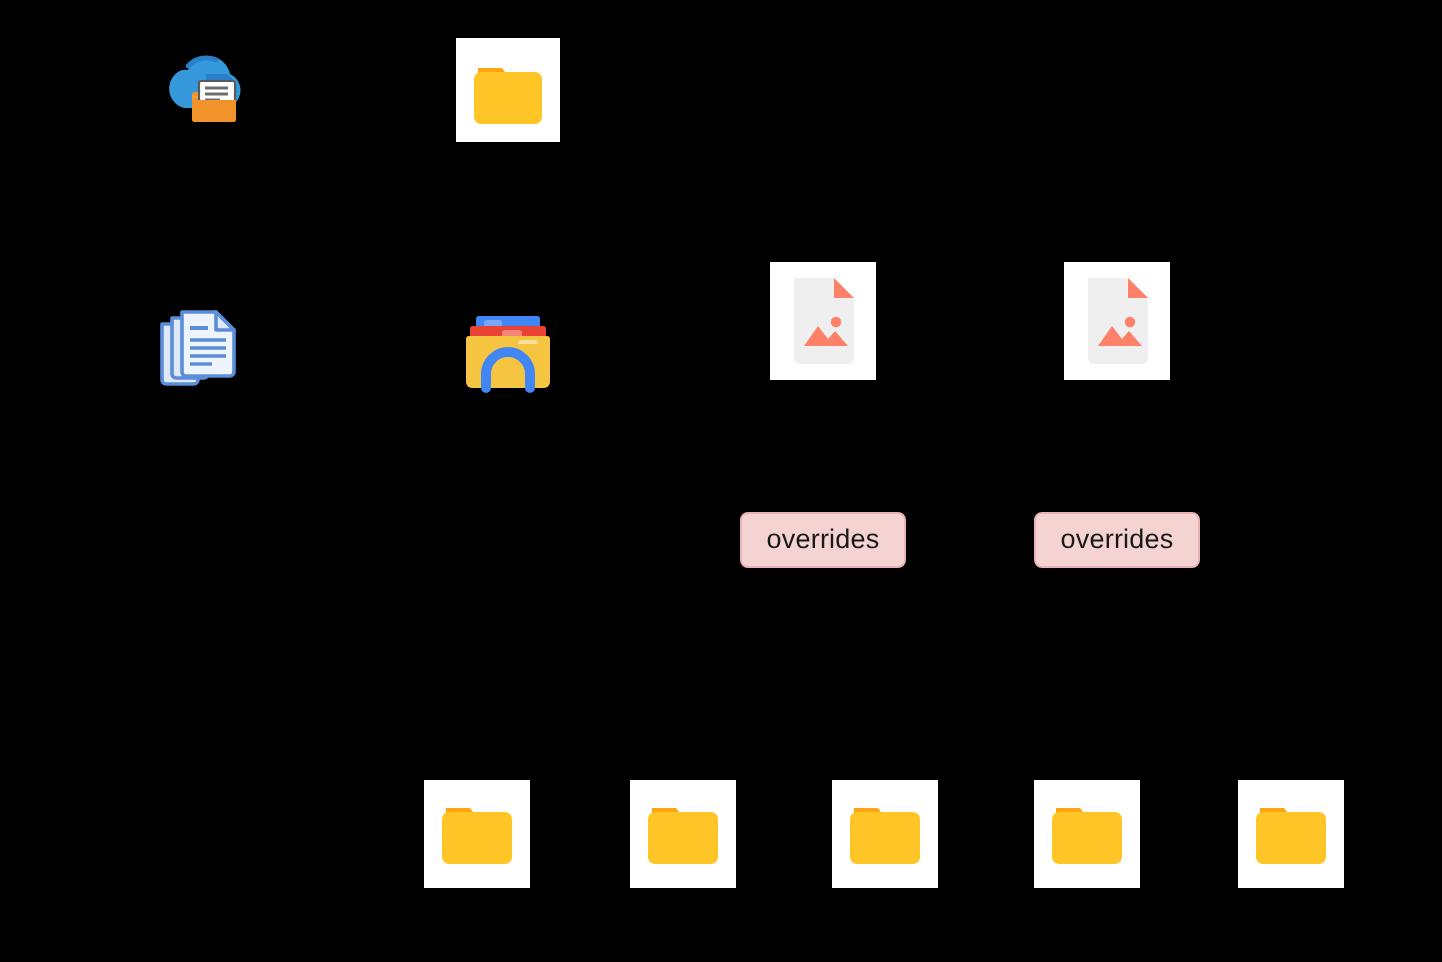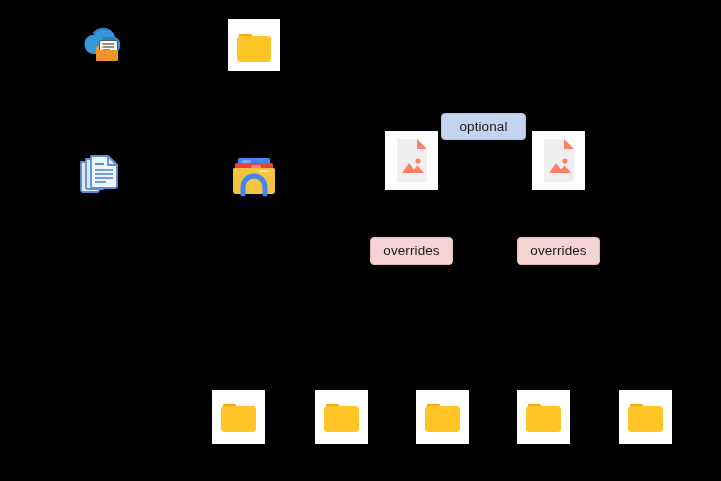--- a/index.html
+++ b/index.html
@@ -40,20 +40,21 @@
     white-space: nowrap;
     letter-spacing: 0.1px;
   }
   .badge-optional {
     background: #c2d4f0;
     border: 1px solid #aac2e6;
   }
   .badge-overrides {
     background: #f6d3d3;
     border: 1px solid #e8b4b4;
+    margin-top: 19px;
   }
   svg { display: block; }
 </style>
 </head>
 <body>
 
 <div id="canvas">
 
   <div class="node" style="left:77px; top:20px; width:52px; height:52px;">
     <svg width="52" height="52" viewBox="0 0 52 52">
@@ -153,19 +154,18 @@
     </svg>
   </div>
 
   <div class="node tile" style="left:619px; top:390px; width:53px; height:54px;">
     <svg width="53" height="54" viewBox="0 0 53 54">
       <path d="M11 14 h12 l3 4 h-15 z" fill="#ffa513"></path>
       <rect x="9" y="16" width="35" height="26" rx="3.5" fill="#ffc527"></rect>
     </svg>
   </div>
 
-  <div class="badge badge-optional" style="left:441px; top:113px; width:85px; height:27px;">optional</div>
 
   <div class="badge badge-overrides" style="left:370px; top:237px; width:83px; height:28px;">overrides</div>
 
   <div class="badge badge-overrides" style="left:517px; top:237px; width:83px; height:28px;">overrides</div>
 
 </div>
 
 </body></html>

